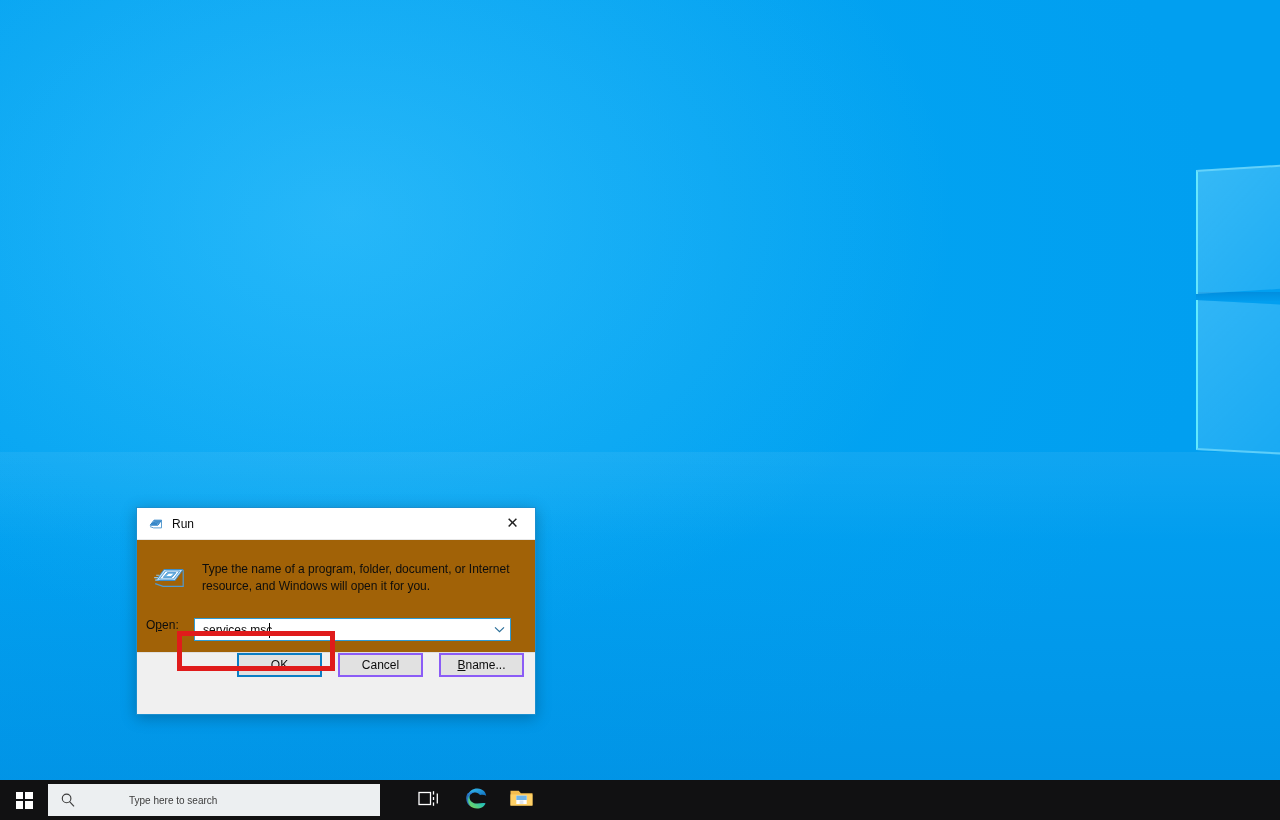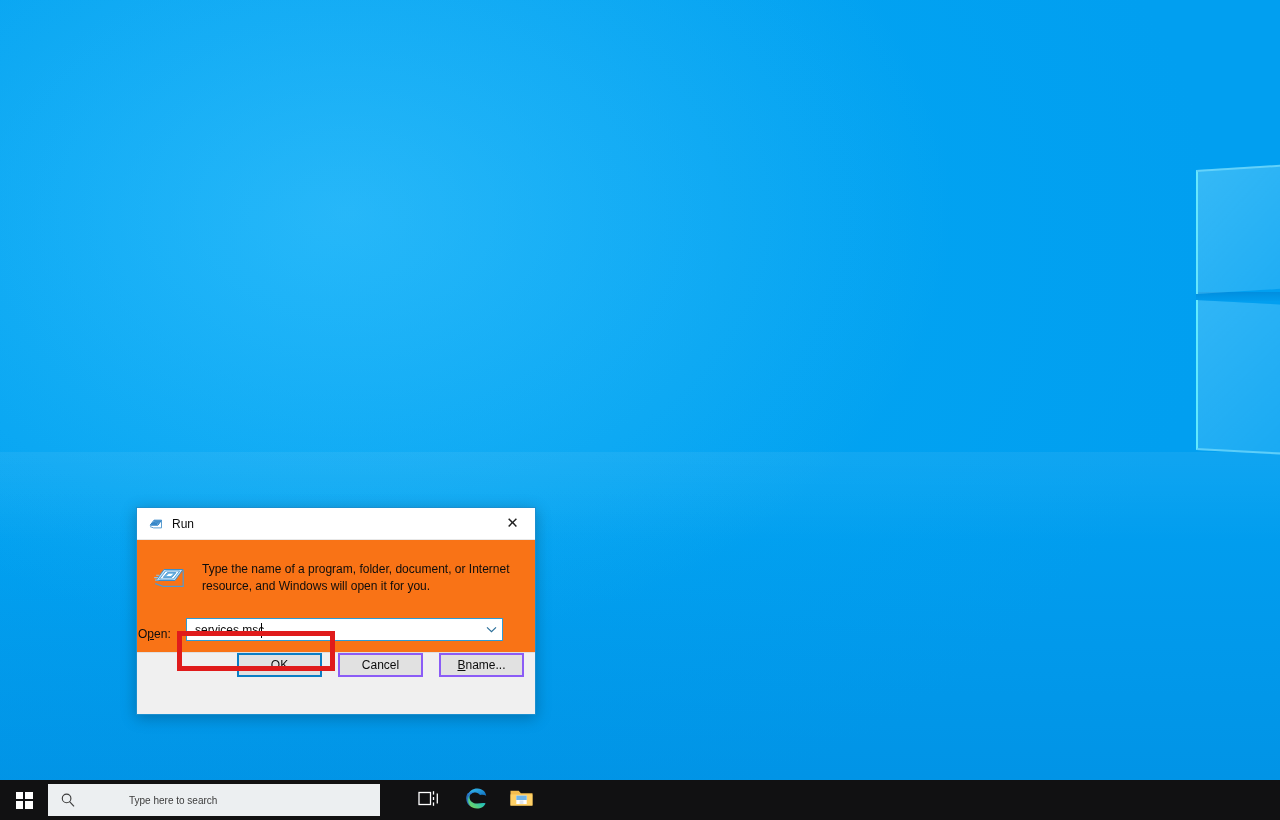--- a/index.html
+++ b/index.html
@@ -215,21 +215,21 @@
     cursor: default;
   }
   .titlebar-sep {
     height: 1px;
     background: #e8e8e8;
     flex: 0 0 auto;
   }
 
   .dialog-body {
     flex: 1 1 auto;
-    background: #f97316;
+    background: #a16207;
     position: relative;
   }
   .desc-row {
     display: flex;
     align-items: flex-start;
     padding: 21px 0 0 16px;
   }
   .app-icon {
     width: 33px;
     height: 30px;
@@ -239,23 +239,23 @@
   .desc-text {
     margin-left: 16px;
     font-size: 12px;
     line-height: 16.5px;
     color: #0d0d0d;
     width: 310px;
   }
 
   .open-row {
     display: flex;
-    align-items: flex-end;
+    align-items: flex-start;
     margin-top: 24px;
-    padding-left: 1px;
+    padding-left: 9px;
     border-radius: 11px;
   }
   .open-label {
     font-size: 12px;
     color: #0d0d0d;
     width: 48px;
     flex: 0 0 auto;
   }
   .open-label u { text-decoration: underline; }
 

